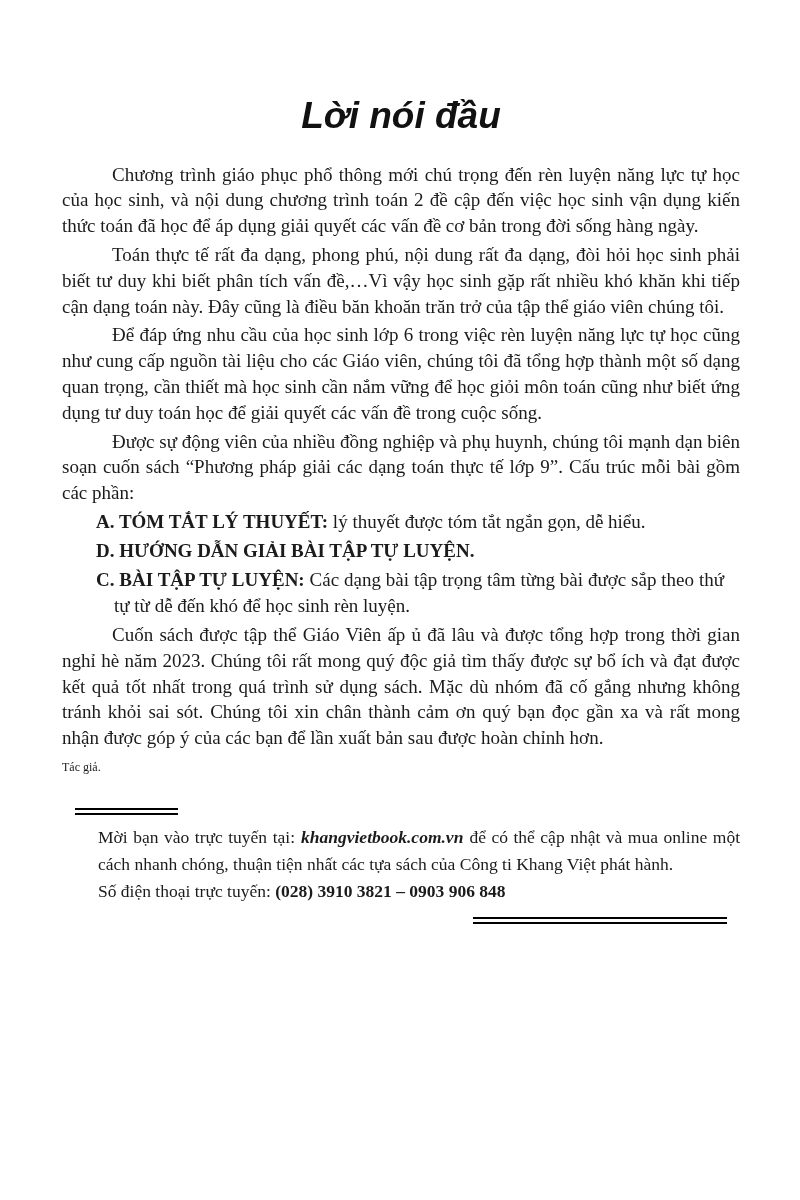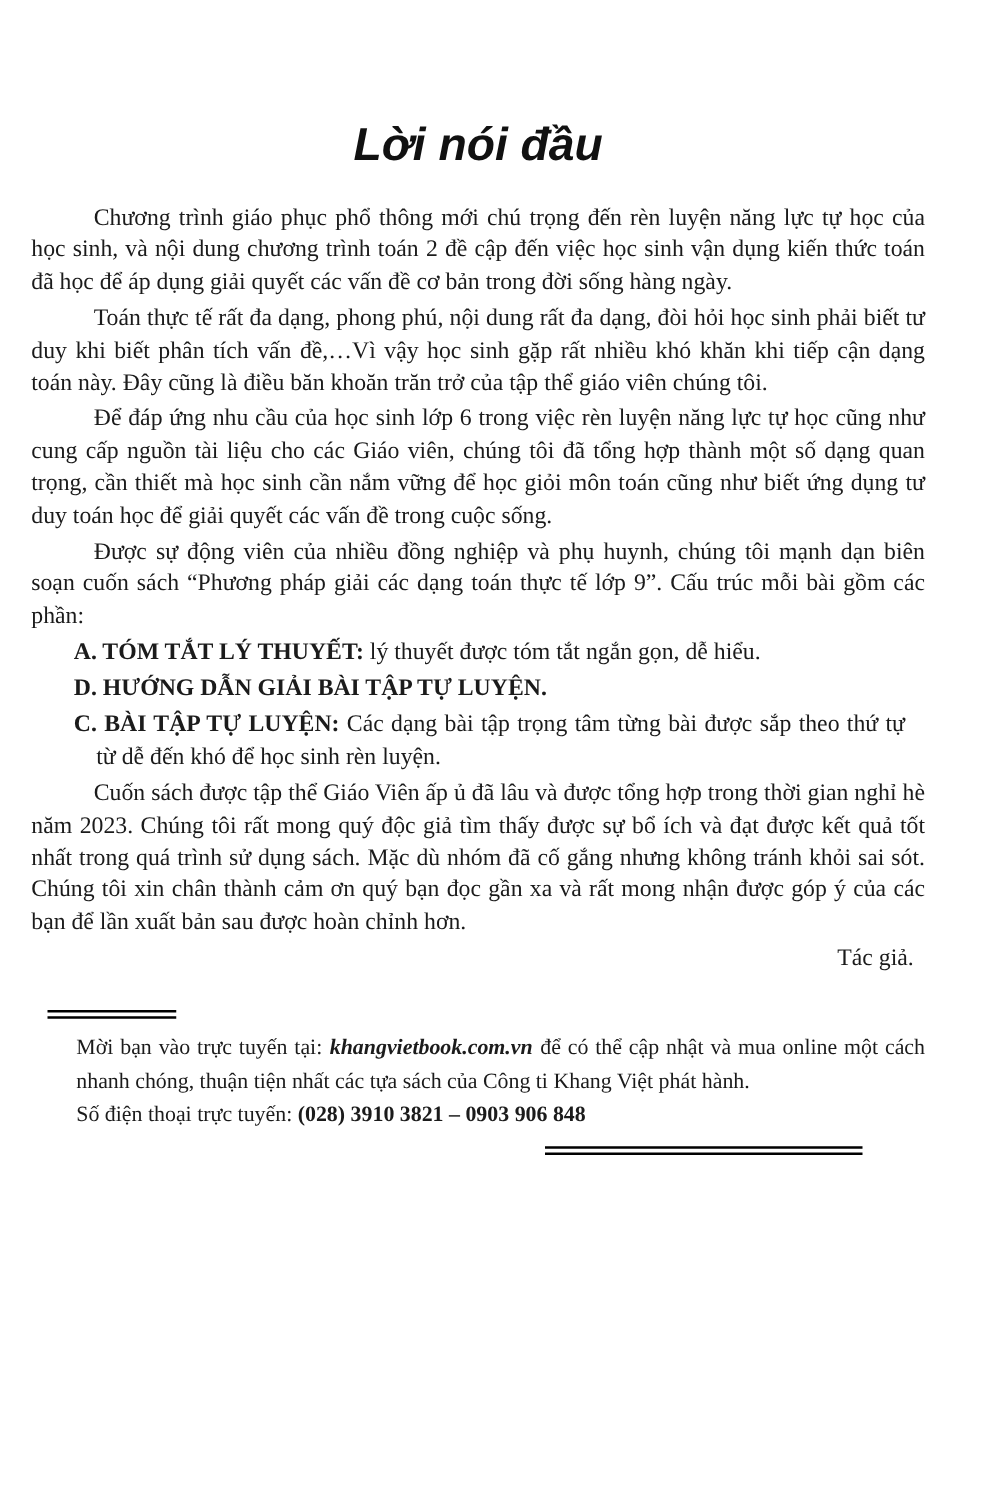--- a/index.html
+++ b/index.html
@@ -5,21 +5,21 @@
   html, body { margin: 0; padding: 0; }
   body {
     width: 800px; height: 1200px;
     background: #ffffff;
     color: #1b1b1b;
     font-family: "Liberation Serif", serif;
   }
   .page {
     box-sizing: border-box;
     width: 800px; height: 1200px;
-    padding: 0 60px 0 25px;
+    padding: 0 60px 0 62px;
     overflow: hidden;
   }
   .title {
     margin: 0 0 24px 0;
     padding-top: 95px;
     text-align: center;
     font-family: "Liberation Sans", sans-serif;
     font-style: italic;
     font-weight: bold;
     font-size: 37px;
@@ -39,22 +39,22 @@
     padding-left: 36px;
     text-indent: -18px;
     font-size: 19px;
     line-height: 26px;
     text-align: justify;
   }
   .sec-head { font-weight: bold; }
   .signature {
     margin: 2px 0 0 0;
     padding-right: 9px;
-    text-align: right;
-    font-size: 19px;
+    text-align: left;
+    font-size: 12px;
     line-height: 26px;
   }
   .double-rule {
     height: 3px;
     border-top: 2px solid #000;
     border-bottom: 2px solid #000;
   }
   .rule-left  { width: 103px; margin: 28px 0 0 13px; }
   .rule-right { width: 254px; margin: 12px 0 0 411px; }
   .publisher-note {

